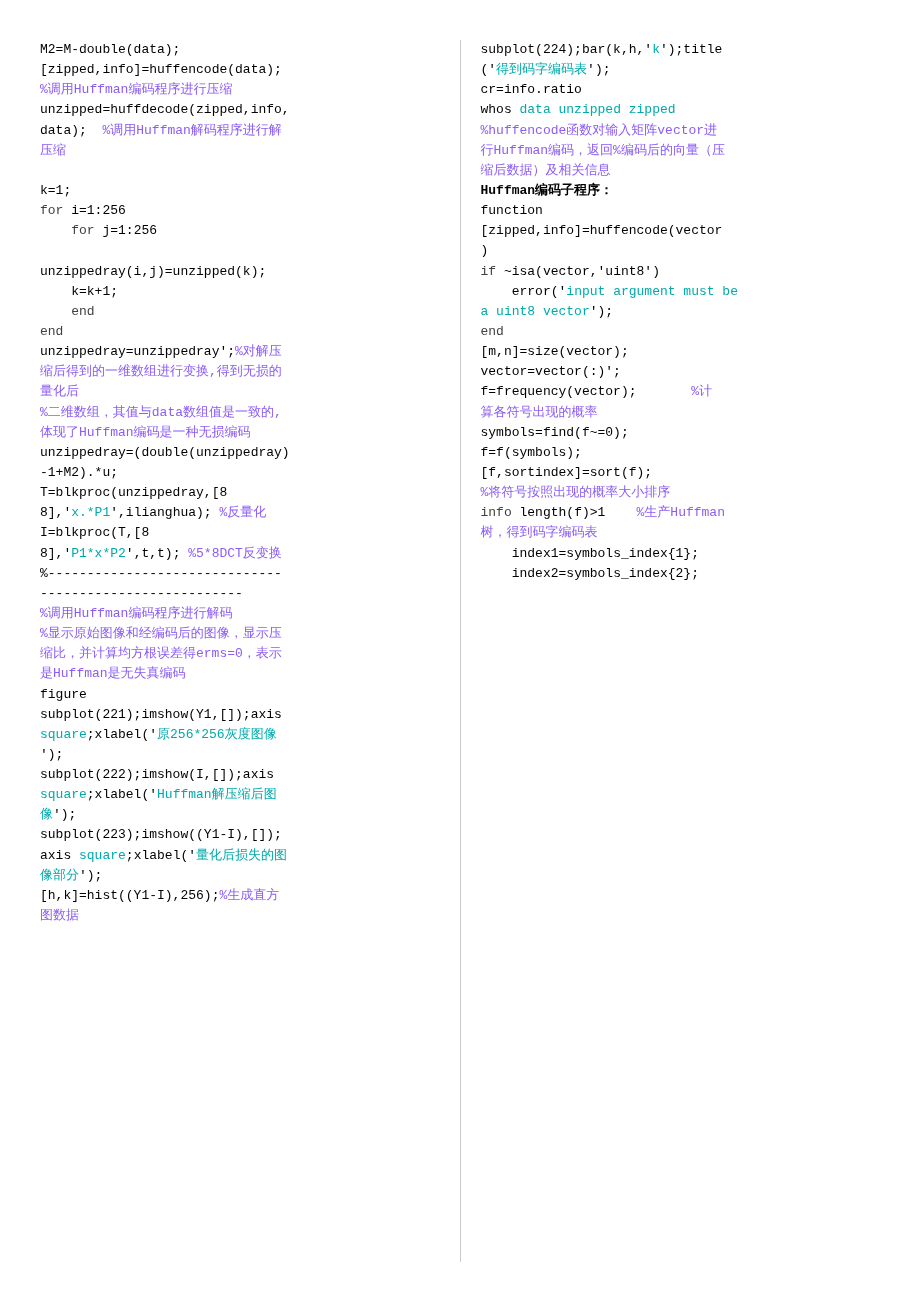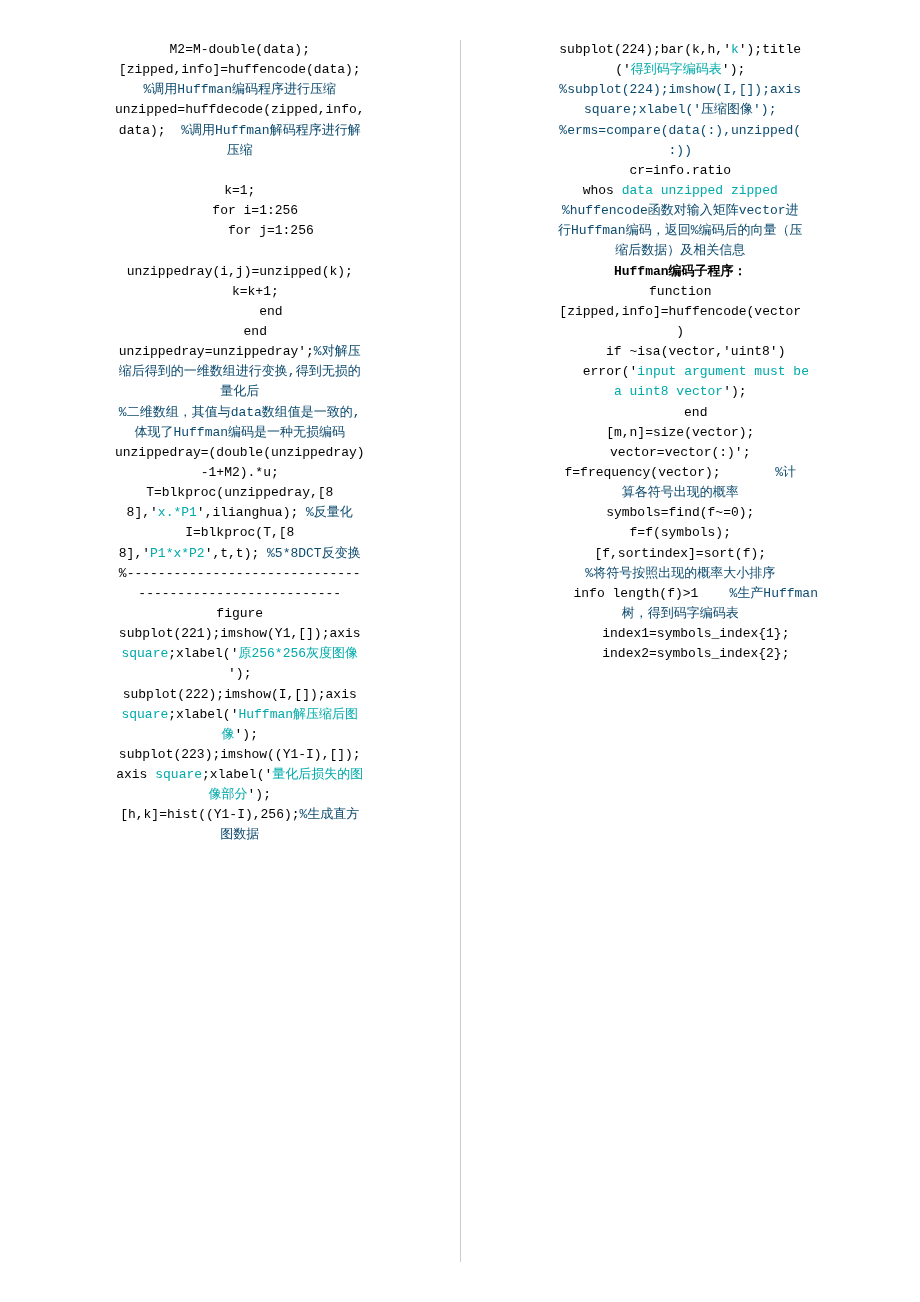--- a/index.html
+++ b/index.html
@@ -24,25 +24,24 @@
     .col-left {
       border-right: 1px solid #ccc;
       padding-right: 20px;
     }
     .col-right {
       padding-left: 20px;
     }
     .code-block {
       white-space: pre-wrap;
       word-break: break-all;
-      text-align: center;
     }
     .black { color: #000; }
-    .green { color: #0c4a6e; }
-    .purple { color: #000000; margin-left: 31px; }
+    .green { color: #8b5cf6; }
+    .purple { color: #404040; }
     .cyan { color: #00aaaa; }
     .bold { font-weight: bold; }
   </style>
 </head>
 <body>
 
 <div class="page">
   <div class="col col-left">
     <div class="code-block"><span class="black">M2=M-double(data);
 [zipped,info]=huffencode(data);
@@ -65,40 +64,40 @@
 %二维数组，其值与data数组值是一致的,
 体现了Huffman编码是一种无损编码
 </span><span class="black">unzippedray=(double(unzippedray)
 -1+M2).*u;
 T=blkproc(unzippedray,[8
 8],'</span><span class="cyan">x.*P1</span><span class="black">',ilianghua); </span><span class="green">%反量化
 </span><span class="black">I=blkproc(T,[8
 8],'</span><span class="cyan">P1*x*P2</span><span class="black">',t,t); </span><span class="green">%5*8DCT反变换
 </span><span class="black">%------------------------------
 --------------------------
+</span><span class="green">%调用Huffman编码程序进行解码
+%显示原始图像和经编码后的图像，显示压
+缩比，并计算均方根误差得erms=0，表示
+是Huffman是无失真编码
 </span><span class="black">figure
 subplot(221);imshow(Y1,[]);axis
 </span><span class="cyan">square</span><span class="black">;xlabel('</span><span class="cyan">原256*256灰度图像
 </span><span class="black">');
 subplot(222);imshow(I,[]);axis
 </span><span class="cyan">square</span><span class="black">;xlabel('</span><span class="cyan">Huffman解压缩后图
 像</span><span class="black">');
 subplot(223);imshow((Y1-I),[]);
 axis </span><span class="cyan">square</span><span class="black">;xlabel('</span><span class="cyan">量化后损失的图
 像部分</span><span class="black">');
 [h,k]=hist((Y1-I),256);</span><span class="green">%生成直方
 图数据</span></div>
   </div>
   <div class="col col-right">
     <div class="code-block"><span class="black">subplot(224);bar(k,h,'</span><span class="cyan">k</span><span class="black">');title
 ('</span><span class="cyan">得到码字编码表</span><span class="black">');
-</span><span class="green">%subplot(224);imshow(I,[]);axis
-square;xlabel('压缩图像');
-%erms=compare(data(:),unzipped(
-:))
 </span><span class="black">cr=info.ratio
 whos </span><span class="cyan">data unzipped zipped
 </span><span class="green">%huffencode函数对输入矩阵vector进
 行Huffman编码，返回%编码后的向量（压
 缩后数据）及相关信息
 </span><span class="bold black">Huffman编码子程序：</span><span class="black">
 function
 [zipped,info]=huffencode(vector
 )
 </span><span class="purple">if</span><span class="black"> ~isa(vector,'uint8')

